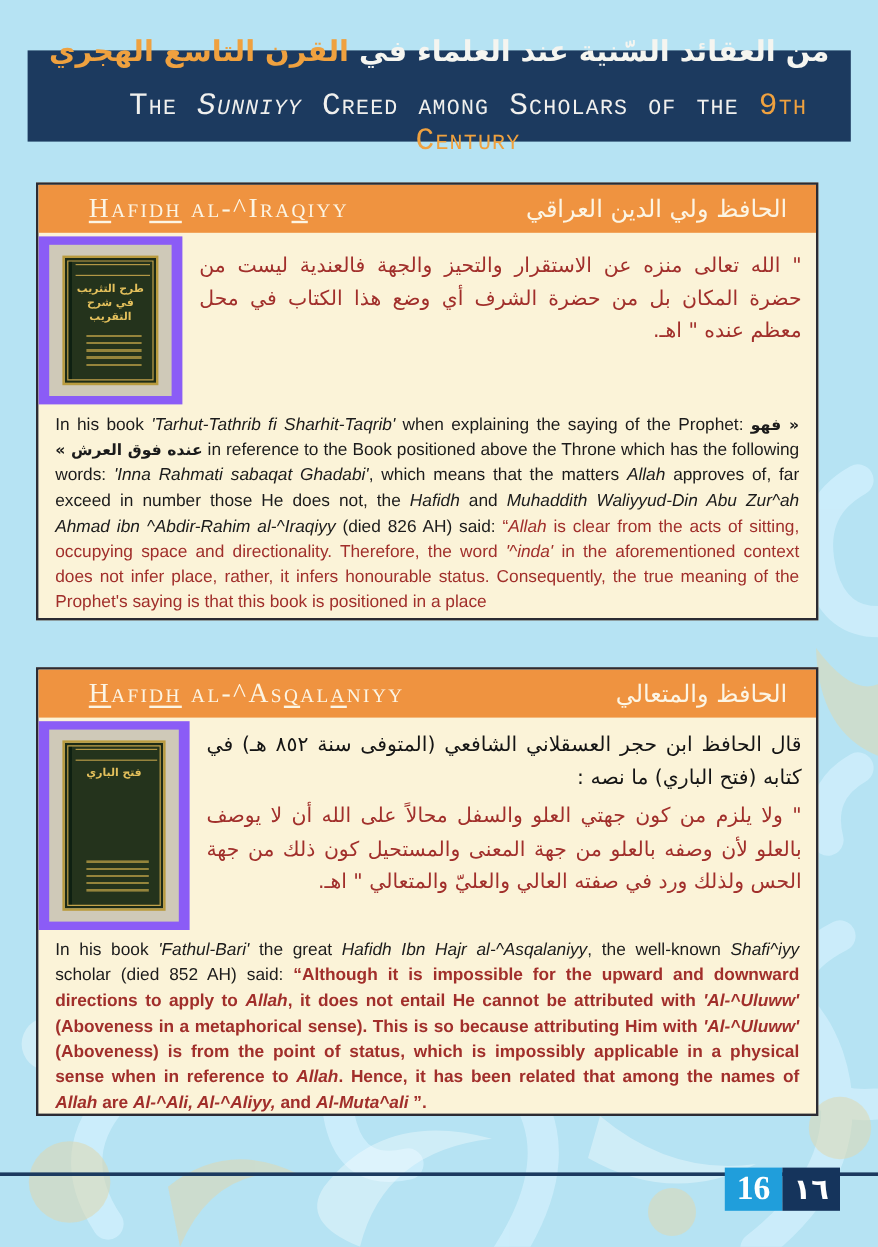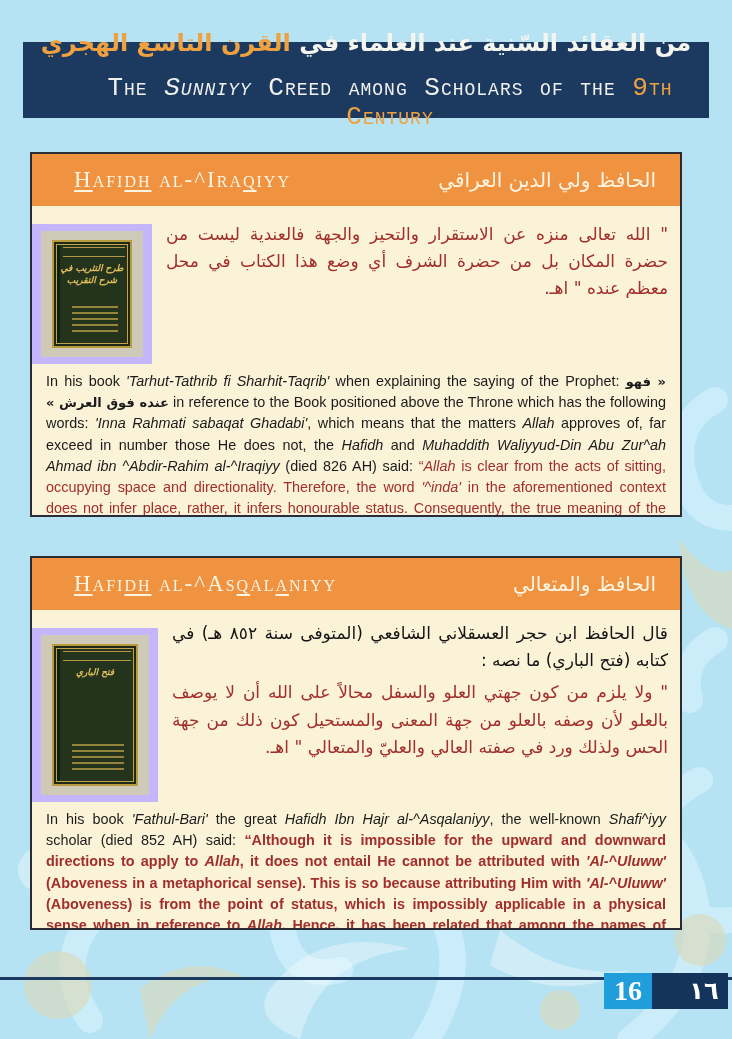--- a/index.html
+++ b/index.html
@@ -36,34 +36,34 @@
   .seg-ar{direction:rtl;unicode-bidi:embed;font-family:"DejaVu Sans",sans-serif;font-size:13px;font-weight:bold;}
 
   
   .card{
     left:30px;width:652px;background:#fbf3d8;
     border:2px solid #2b2b33;box-sizing:border-box;overflow:hidden;
   }
   .card-1{top:152px;height:365px;}
   .card-2{top:556px;height:374px;}
   .card-bar{
-    height:52px;background:#ef9340;
+    height:40px;background:#ef9340;
     display:flex;justify-content:space-between;align-items:center;
     padding:0 24px 0 42px;
   }
   .bar-title-en{
     font-family:"Liberation Serif",serif;font-variant:small-caps;
     font-size:23px;letter-spacing:2px;color:#fcf5e4;
   }
   .bar-title-ar{
     direction:rtl;font-family:"DejaVu Sans",sans-serif;font-weight:normal;
     font-size:20px;color:#fcf5e4;
   }
   .card-top{display:flex;align-items:flex-start;}
-  .book-wrap{background:#c4b5fd;padding:7px 9px;margin-top:18px;flex:0 0 auto;font-style:italic;}
+  .book-wrap{background:#8b5cf6;padding:7px 9px;margin-top:3px;flex:0 0 auto;}
   .book-photo{background:#cfc9b8;padding:9px 11px;}
   .book{
     position:relative;background:linear-gradient(90deg,#0e2012 0 6px,#24331c 6px);
     border:2px solid #b99b3e;
     box-shadow:inset 0 0 0 2px #1d2b16, inset 0 0 0 3px #c2a24a;
     display:flex;flex-direction:column;align-items:center;
   }
   .book-1{width:76px;height:104px;}
   .book-2{width:82px;height:138px;}
   .book-title{
@@ -91,21 +91,21 @@
     text-align:justify;color:#1b1b1b;
   }
 
   
   .footer-line{left:0;top:977px;width:732px;height:3px;background:#1c3a5f;}
   .page-box{
     top:973px;width:48px;height:36px;display:flex;align-items:center;justify-content:center;
     color:#ffffff;font-weight:bold;
   }
   .page-box-latin{left:604px;background:#209edb;font-family:"Liberation Serif",serif;font-size:28px;}
-  .page-box-arabic{left:652px;background:#15345c;font-family:"DejaVu Sans",sans-serif;font-size:24px;padding-left:28px;}
+  .page-box-arabic{left:652px;background:#15345c;font-family:"DejaVu Sans",sans-serif;font-size:24px;}
 </style>
 </head>
 <body>
 
 <svg class="bg-decor" width="732" height="1039" viewBox="0 0 732 1039" xmlns="http://www.w3.org/2000/svg">
   <g fill="none" stroke="#cfeefb" stroke-width="26" opacity="0.85" stroke-linecap="round">
     <path d="M420,1050 q60,-90 10,-150 q-40,-55 -110,-30 q-50,20 -35,70 q12,40 55,30"></path>
     <path d="M630,1040 q90,-70 60,-160 q-25,-70 -95,-60"></path>
     <path d="M700,780 q-60,30 -40,95 q15,50 70,45"></path>
     <path d="M90,1020 q-40,-60 10,-110"></path>

